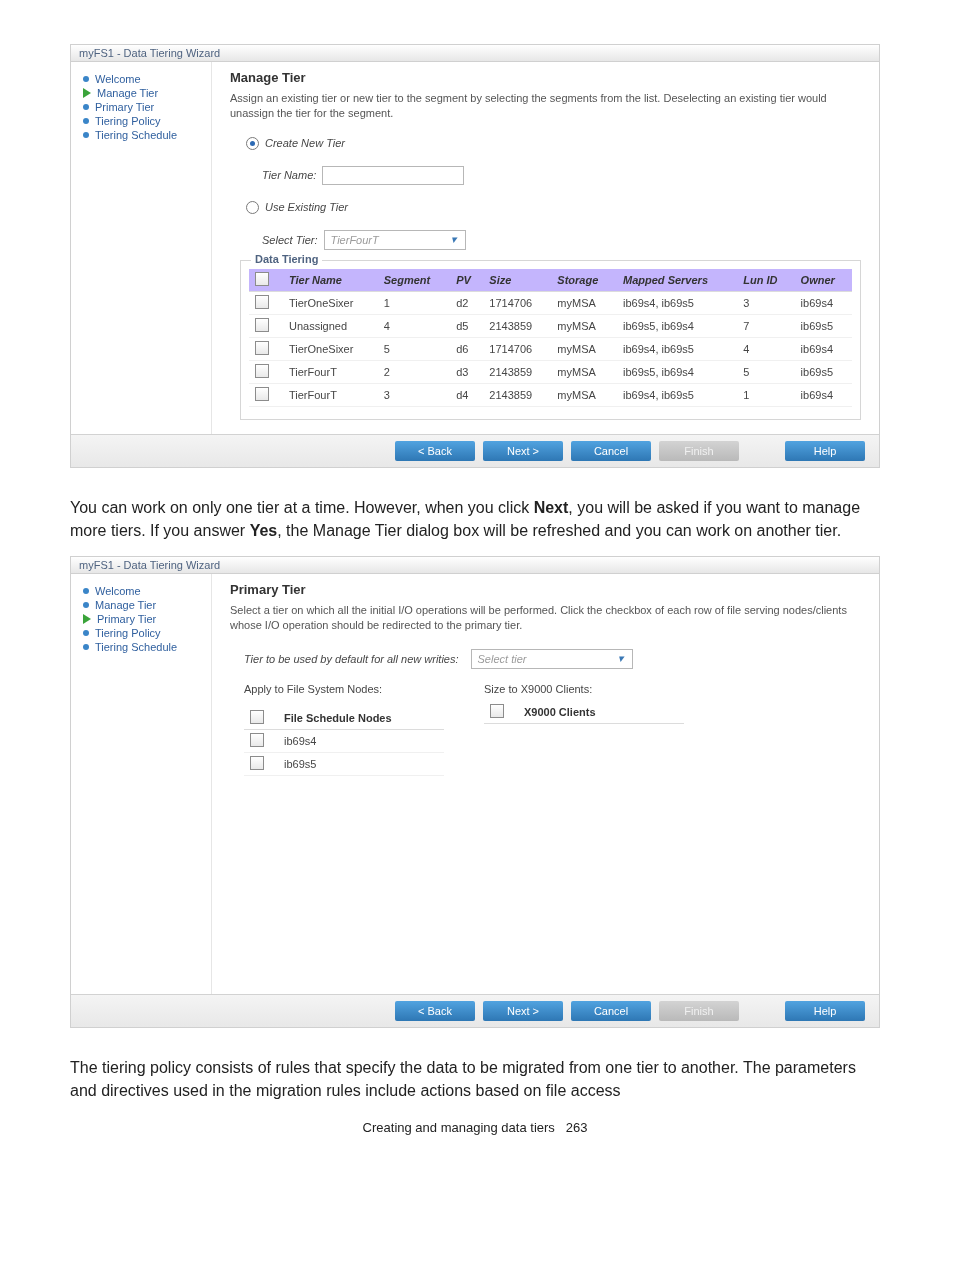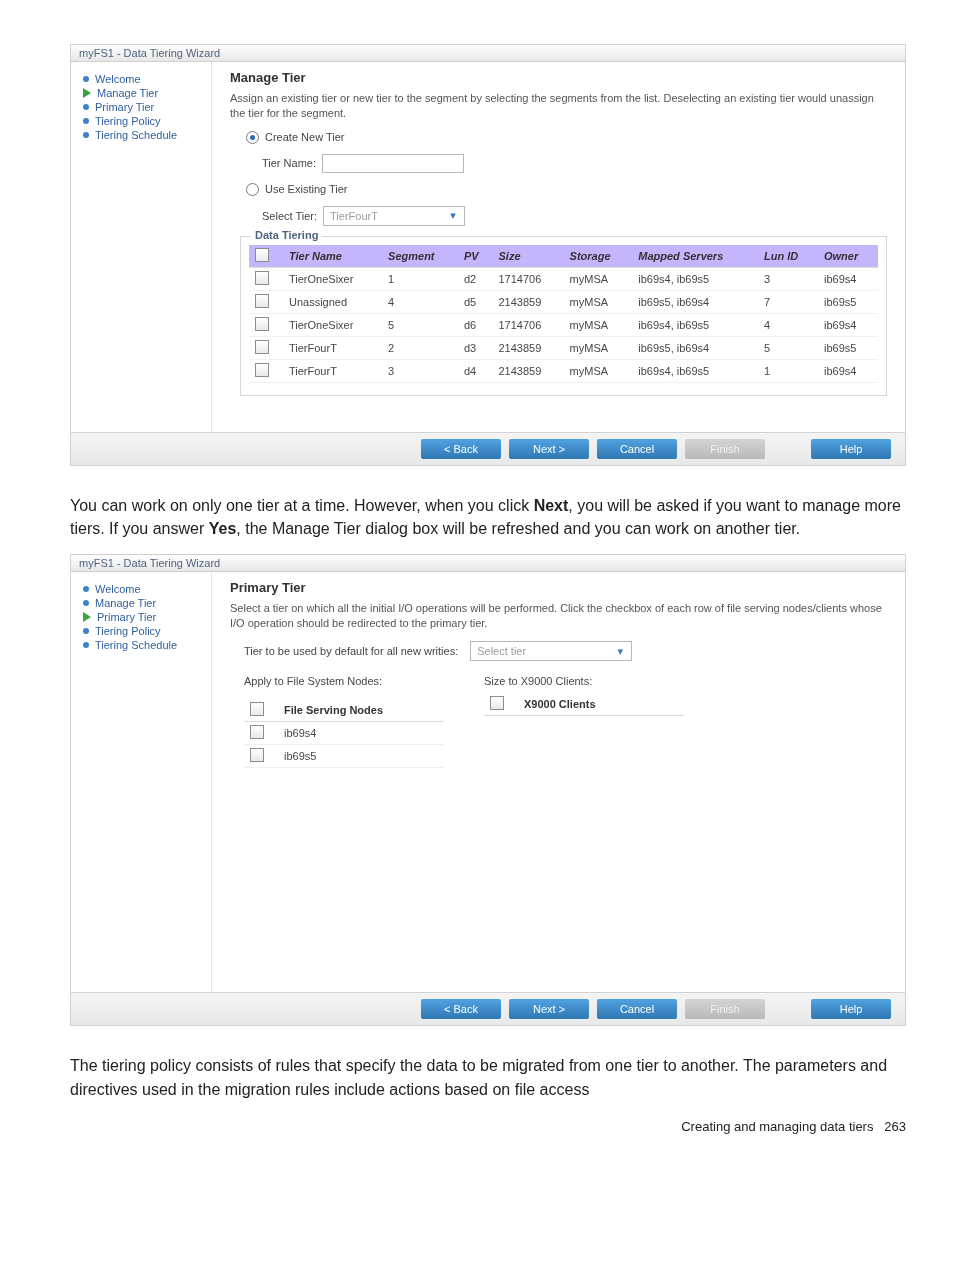--- a/index.html
+++ b/index.html
@@ -5,21 +5,21 @@
   body {
     margin: 0;
     padding: 0;
     font-family: Arial, Helvetica, sans-serif;
     background: #fff;
     color: #222;
   }
   .page {
     width: 954px;
     margin: 0 auto;
-    padding: 44px 48px 40px 70px;
+    padding: 44px 74px 40px 70px;
     box-sizing: border-box;
   }
   .wizard {
     border: 1px solid #d0d0d0;
     background: #fff;
     font-size: 11px;
     color: #464646;
     margin-bottom: 28px;
   }
   .wiz-title {
@@ -73,22 +73,23 @@
   .wiz-desc {
     font-size: 11px;
     line-height: 1.35;
     color: #555;
     margin-bottom: 10px;
   }
   .form-row {
     display: flex;
     align-items: center;
     gap: 6px;
-    margin: 10px 0 4px 16px;
-    font-size: 11px;
+    margin: 16px 0 4px 16px;
+    font-size: 11px;
+    font-style: italic;
   }
   .radio {
     width: 11px; height: 11px; border: 1px solid #7a7a7a; border-radius: 50%;
     display: inline-flex; align-items: center; justify-content: center;
   }
   .radio.selected::after {
     content: ""; width: 5px; height: 5px; background: #2d6ab4; border-radius: 50%;
   }
   .txt-input {
     border: 1px solid #b7b7b7;
@@ -217,21 +218,21 @@
     background: #fff;
     height: 18px;
     width: 150px;
     display: inline-flex; align-items: center; justify-content: space-between;
     padding: 0 4px 0 6px;
     color: #9b9b9b;
     font-size: 11px;
     margin-left: 6px;
   }
   .page-footer {
-    text-align: right;
+    text-align: center;
     font-family: "Segoe UI", Arial, sans-serif;
     font-size: 13px;
     color: #222;
     margin-top: 18px;
   }
 </style>
 </head>
 <body>
 
 <div class="page">
@@ -415,21 +416,21 @@
           </span>
         </div>
 
         <div class="two-col">
           <div>
             <div style="font-size:11px;margin-bottom:12px">Apply to File System Nodes:</div>
             <table class="mini-table">
               <thead>
                   <tr>
                     <th style="width:22px"><span class="chk"></span></th>
-                    <th>File Serving Nodes</th>
+                    <th>File Schedule Nodes</th>
                   </tr>
                 </thead>
               <tbody id="w2-left-rows">
                   <tr>
                     <td><span class="chk"></span></td>
                     <td>ib69s4</td>
                   </tr>
                   <tr>
                     <td><span class="chk"></span></td>
                     <td>ib69s5</td>

